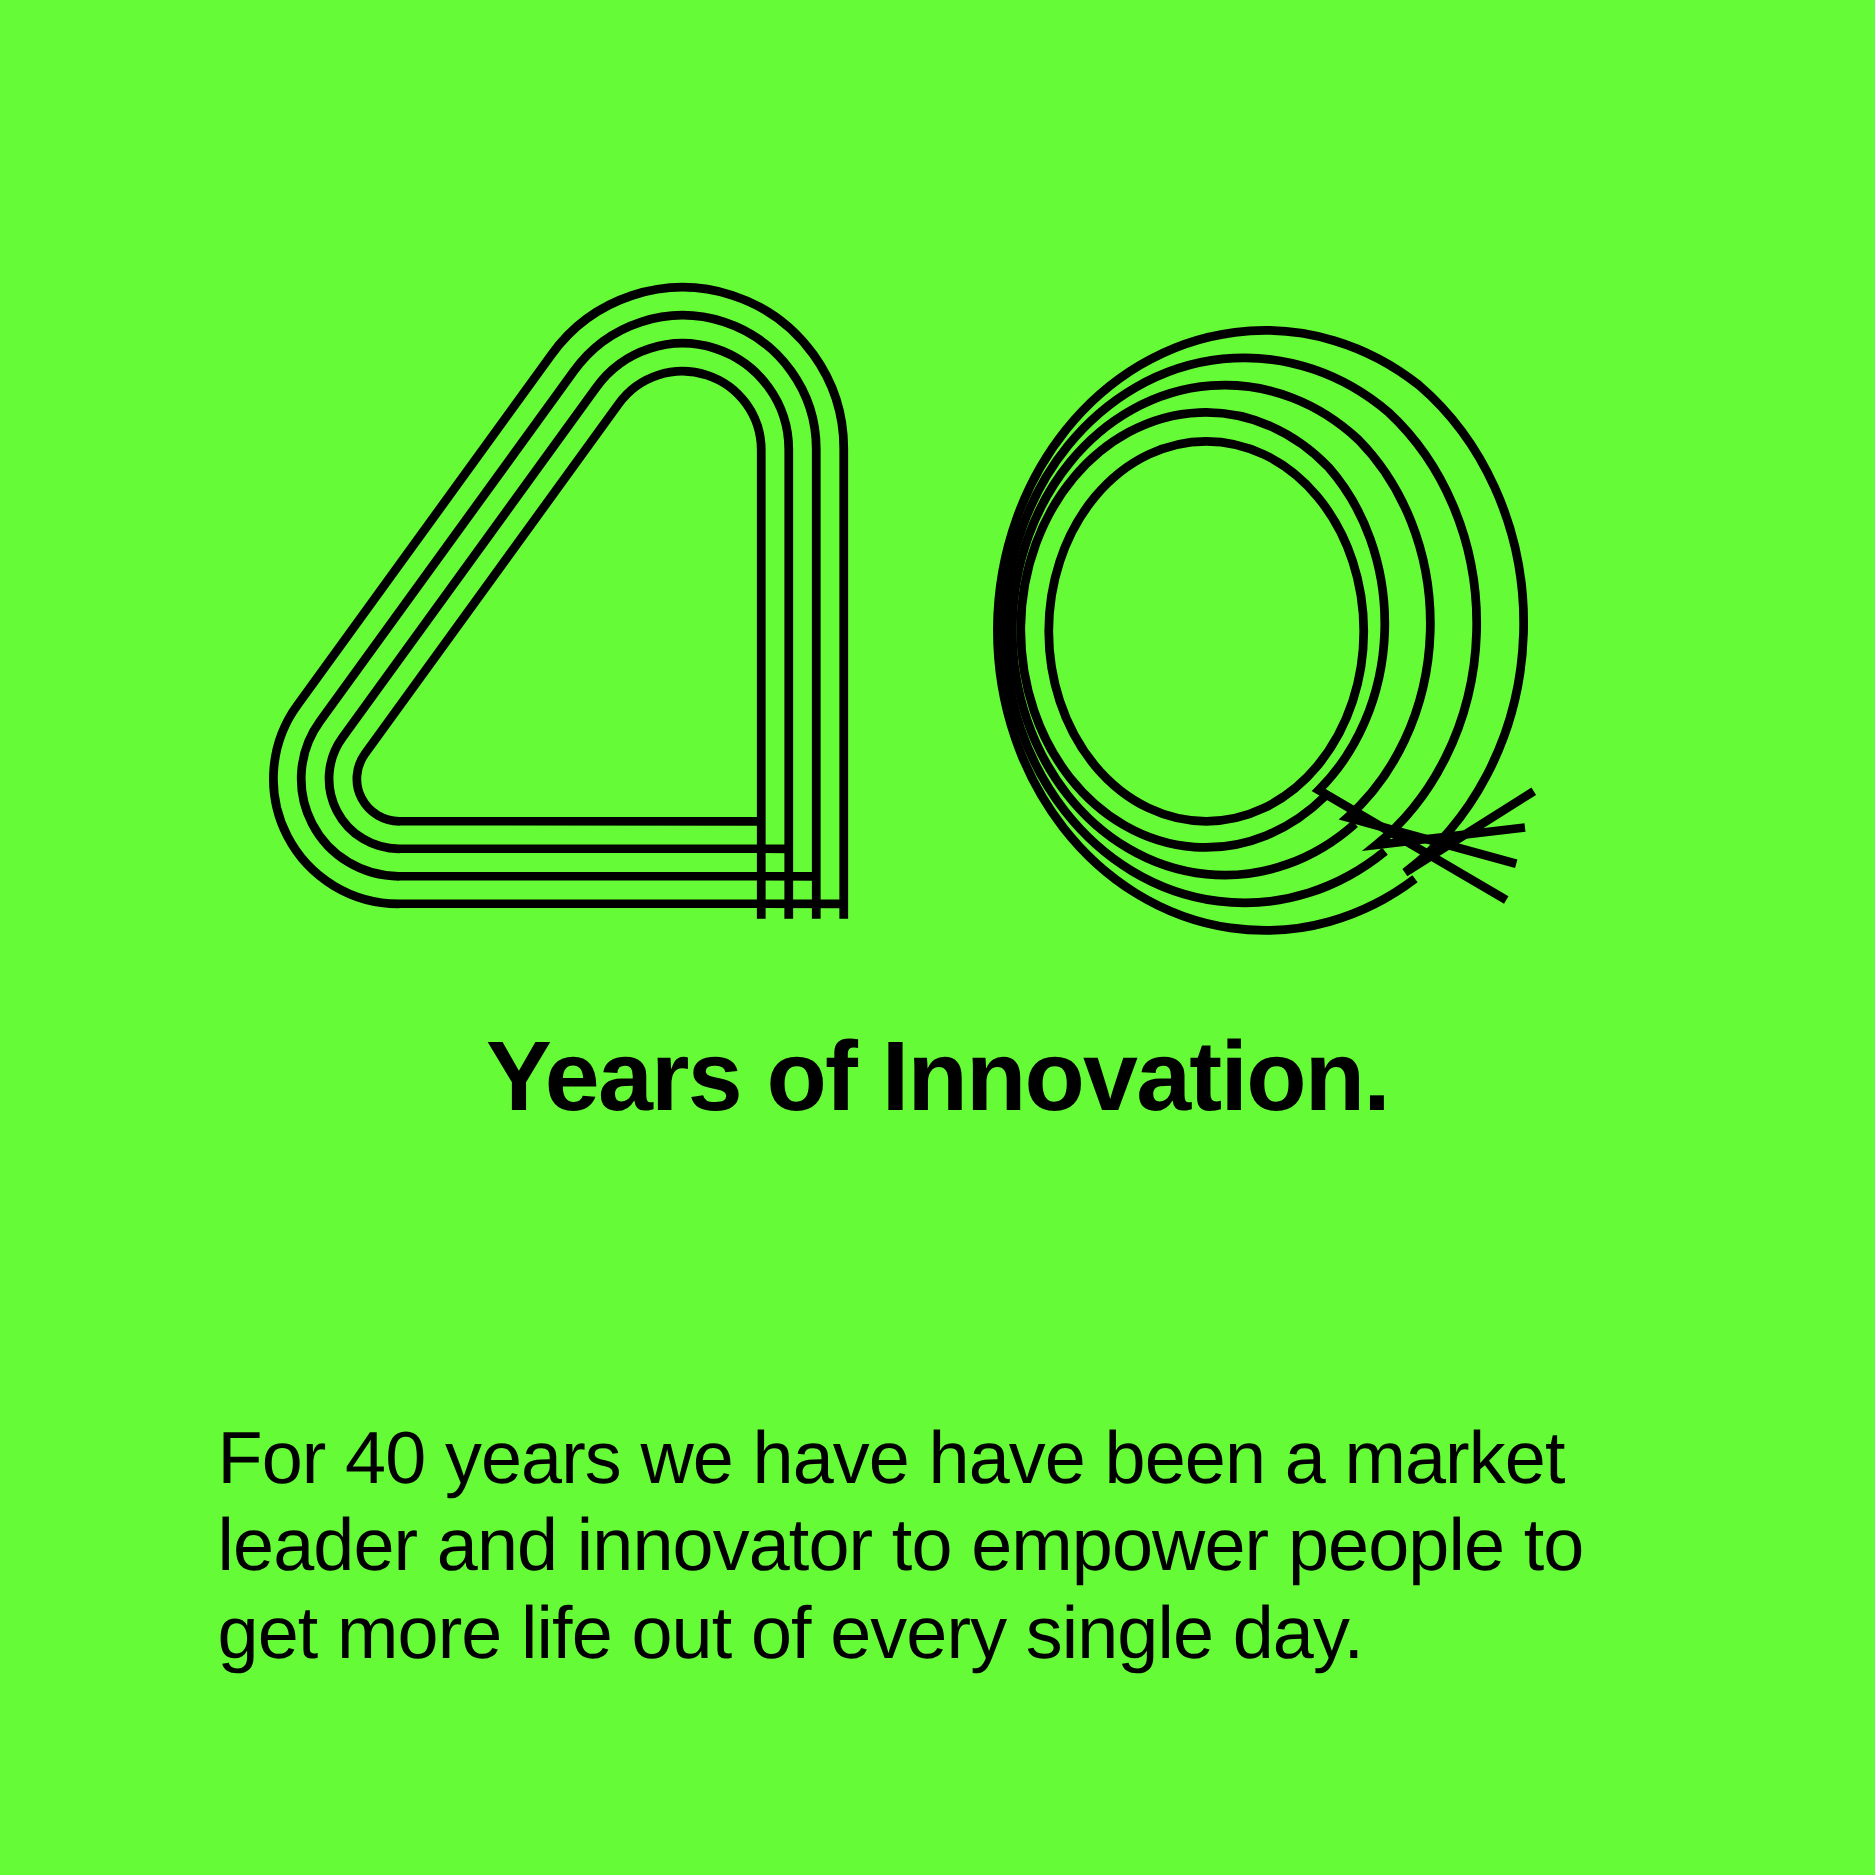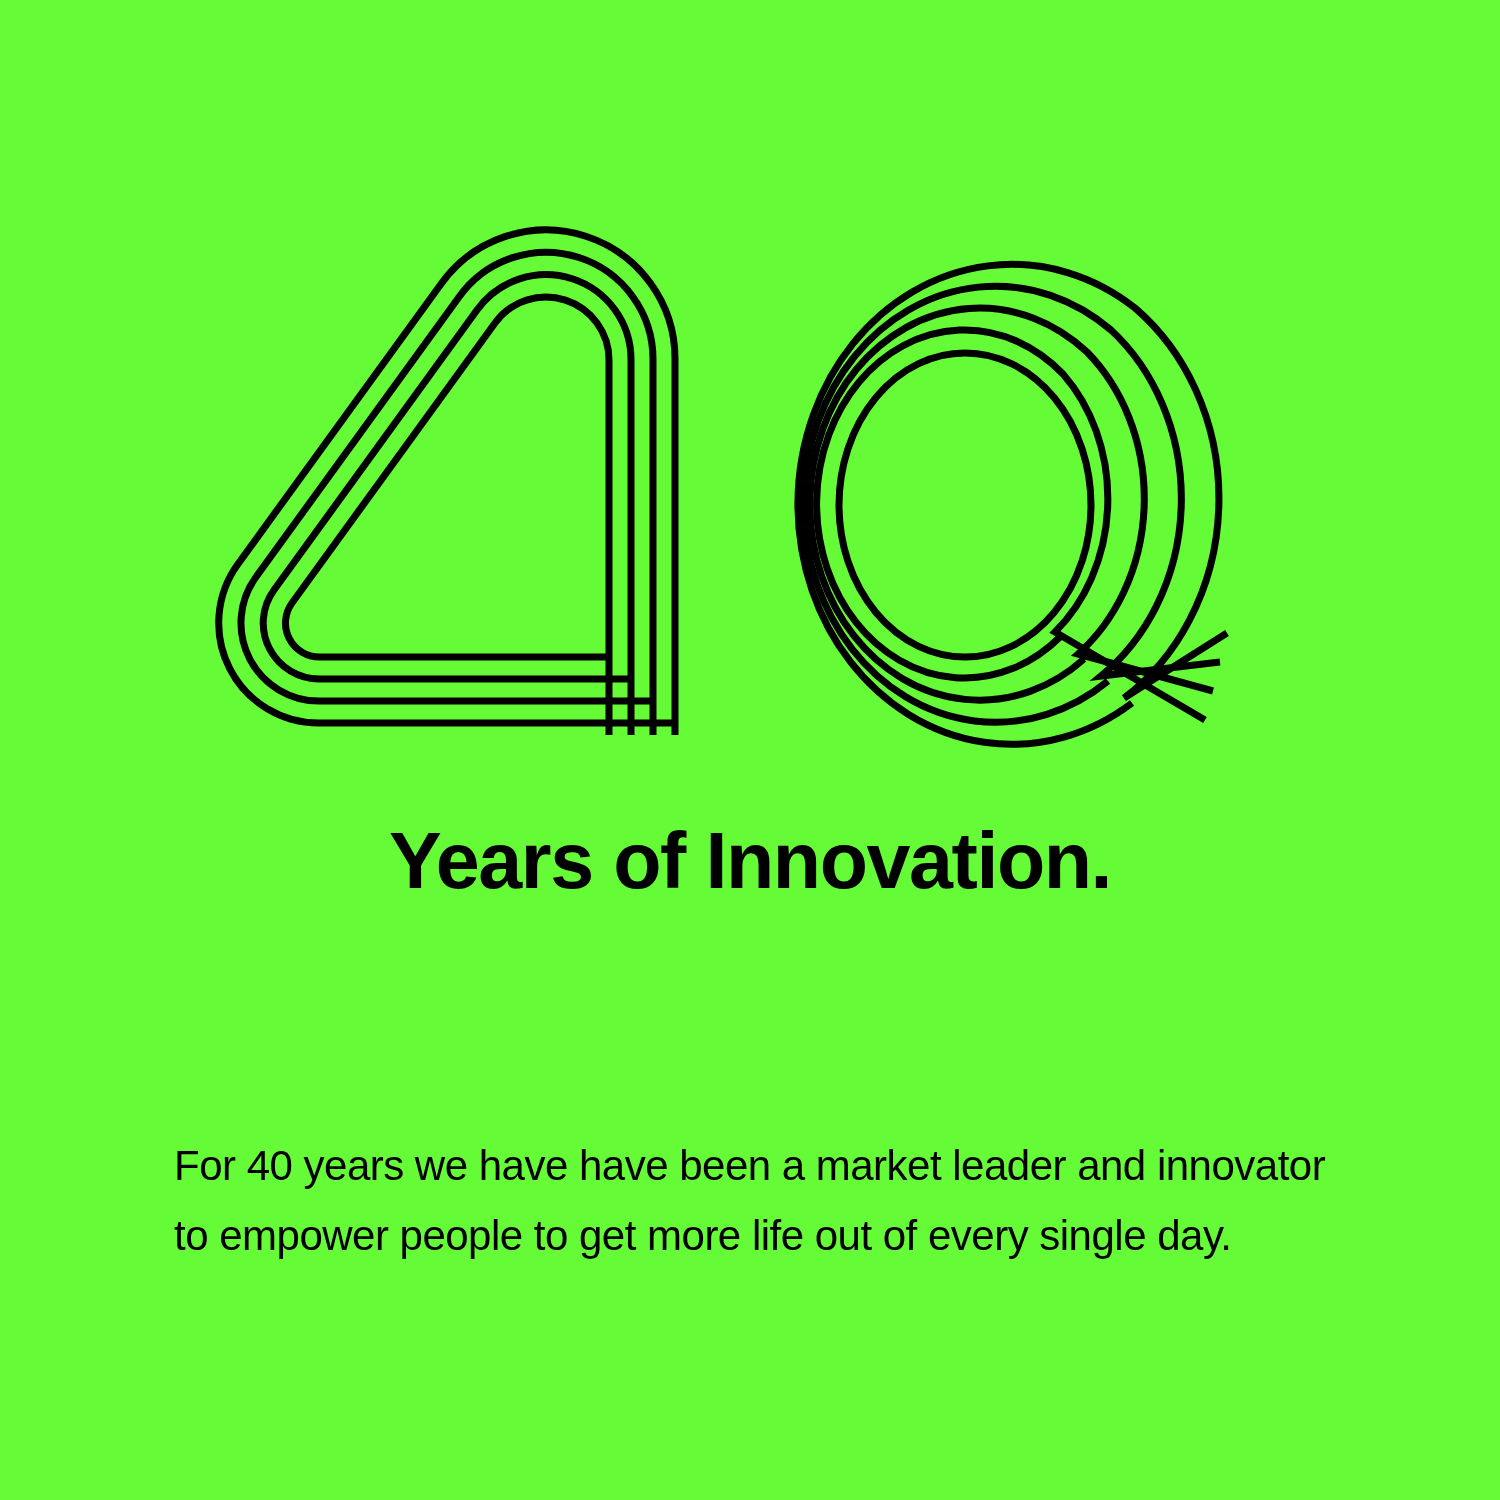--- a/index.html
+++ b/index.html
@@ -51,21 +51,21 @@
     white-space: nowrap;
     margin-top: 33px;
   }
 
   
   #bodycopy {
     position: absolute;
     left: 174px;
     top: 1131px;
     width: 1180px;
-    font-size: 42px;
+    font-size: 59px;
     font-weight: 500;
     line-height: 70px;
     letter-spacing: -0.012em;
     color: #000000;
   }
 </style>
 </head>
 <body style="background: rgb(102, 251, 55);">
 
 <div id="poster" style="background: rgb(102, 251, 55);">

